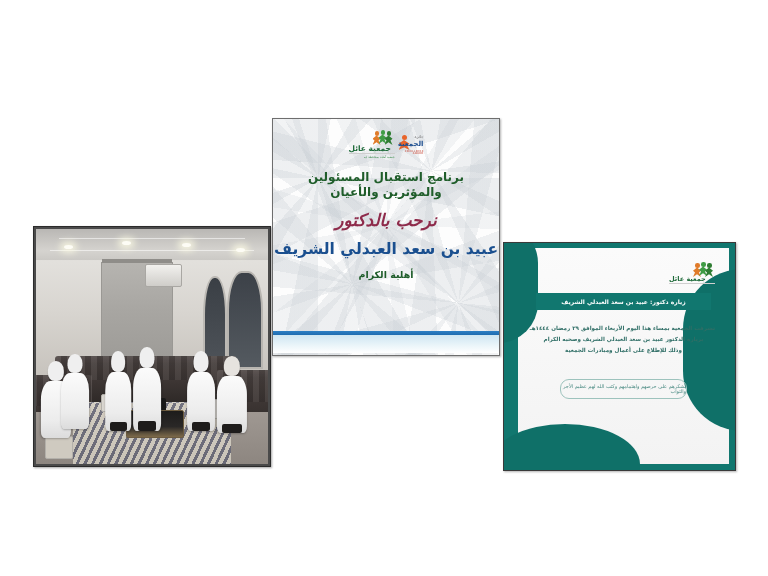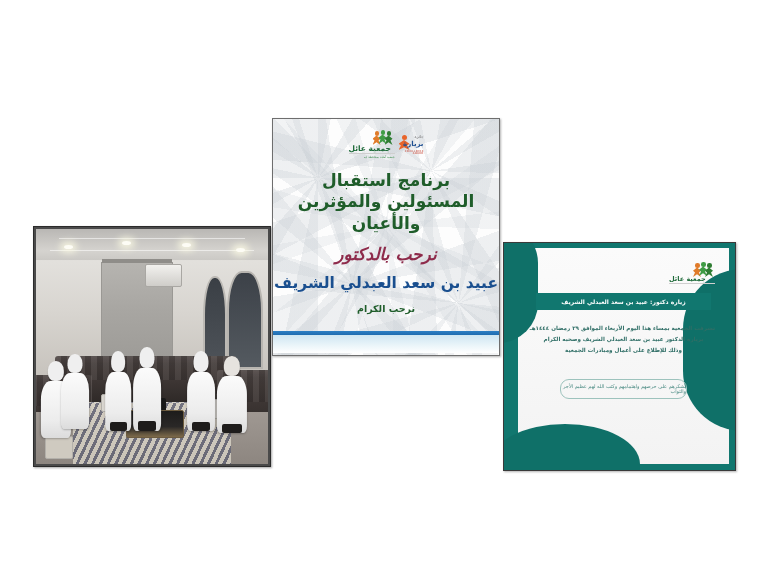--- a/index.html
+++ b/index.html
@@ -145,21 +145,21 @@
   .ael-fig.b:before{background:#3f9c45;} .ael-fig.b:after{background:#3f9c45;}
   .ael-fig.c{right:0px;}
   .ael-fig.c:before{background:#2e7d32;} .ael-fig.c:after{background:#2e7d32;}
   .ael-name{position:absolute;right:0;bottom:7px;width:46px;text-align:left;
     font-size:7.5px;font-weight:bold;color:#1f6b3a;line-height:1;}
   .ael-sub{position:absolute;right:0;bottom:0px;width:46px;text-align:right;
     font-size:3px;color:#3f8f4f;line-height:1.15;}
   .ael-bar{position:absolute;right:0;bottom:5.5px;width:46px;height:.7px;background:#cfcfcf;}
 
   .p-title{
-    margin-top:10px;font-size:17px;font-weight:bold;color:#1f5d2a;
+    margin-top:10px;font-size:12px;font-weight:bold;color:#1f5d2a;
     text-align:center;line-height:1.25;width:212px;letter-spacing:-.2px;
   }
   .p-sub{
     margin-top:5px;font-size:9px;color:#3a7a46;text-align:center;width:200px;line-height:1.3;
   }
   .p-welcome{
     margin-top:10px;font-size:17px;color:#8e2b4b;text-align:center;
     font-style:italic;font-weight:bold;
   }
   .p-name{
@@ -295,39 +295,39 @@
   </div>
 
   <div class="poster">
     <div class="poster-pattern"></div>
     <div class="poster-inner">
 
       <div class="logo-row">
         <div class="logo-excell">
           <div class="fig"></div>
           <div class="w-top">جائزة</div>
-          <div class="w-mid">بزيارة</div>
+          <div class="w-mid">الجمعية</div>
           <div class="w-bot">EXCELLENCE AWARD</div>
         </div>
         <div class="logo-ael">
           <div class="ael-figs">
             <div class="ael-fig a"></div>
             <div class="ael-fig b"></div>
             <div class="ael-fig c"></div>
           </div>
           <div class="ael-name">جمعية عائل</div>
           <div class="ael-bar"></div>
           <div class="ael-sub">جمعية أهلية بمحافظة ليه</div>
         </div>
       </div>
 
       <div class="p-title">برنامج استقبال المسئولين والمؤثرين والأعيان</div>
       <div class="p-welcome">نرحب بالدكتور</div>
       <div class="p-name">عبيد بن سعد العبدلي الشريف</div>
-      <div class="p-comp">نرحب الكرام</div>
+      <div class="p-comp">أهلية الكرام</div>
     </div>
     <div class="poster-strip1"></div>
     <div class="poster-strip2"></div>
   </div>
 
   <div class="gcard">
     <div class="g-white"></div>
     <div class="g-blobL"></div>
     <div class="g-blobBL"></div>
     <div class="g-blobR"></div>

